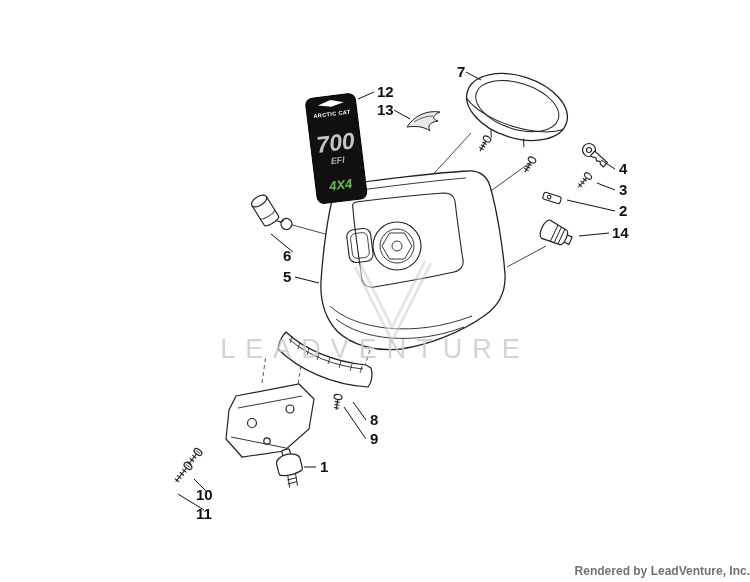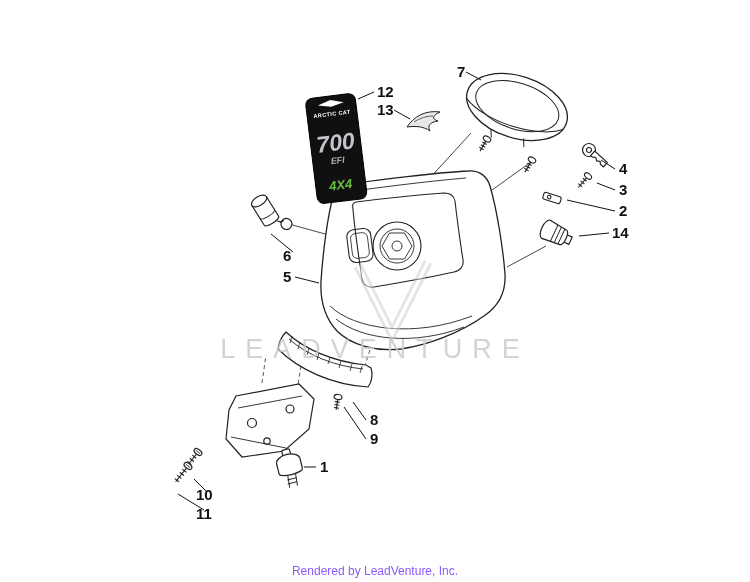--- a/index.html
+++ b/index.html
@@ -11,22 +11,22 @@
   .callouts text{
     font-family:"Liberation Sans",sans-serif;
     font-weight:700;font-size:15px;fill:#111;cursor:pointer;
   }
   .decal-brand{font-weight:700;font-size:5.5px;fill:#ffffff;letter-spacing:.4px;}
   .decal-model{font-style:italic;font-weight:700;font-size:23px;fill:#c2c6ca;}
   .decal-engine{font-style:italic;font-weight:700;font-size:9px;fill:#a8adb2;}
   .decal-badge{font-style:italic;font-weight:700;font-size:13px;}
   .watermark-text{font-size:27px;letter-spacing:10px;font-weight:400;}
   .footer{
-    position:absolute;left:0;right:0;bottom:4px;text-align:center;
-    font-size:12px;color:#8b5cf6;
+    position:absolute;left:0;right:0;bottom:4px;text-align:right;
+    font-size:12px;color:#737373;font-weight:bold;
   }
 </style>
 </head>
 <body>
 
 <div class="canvas">
 <svg width="750" height="582" viewBox="0 0 750 582">
 
   <path d="M 471,133 L 429,179 M 531,162 L 474,203 M 546,246 L 507,267 M 278,221 L 347,240 M 357,172 L 396,228" stroke="#333" stroke-width="0.9" fill="none"></path>
 

